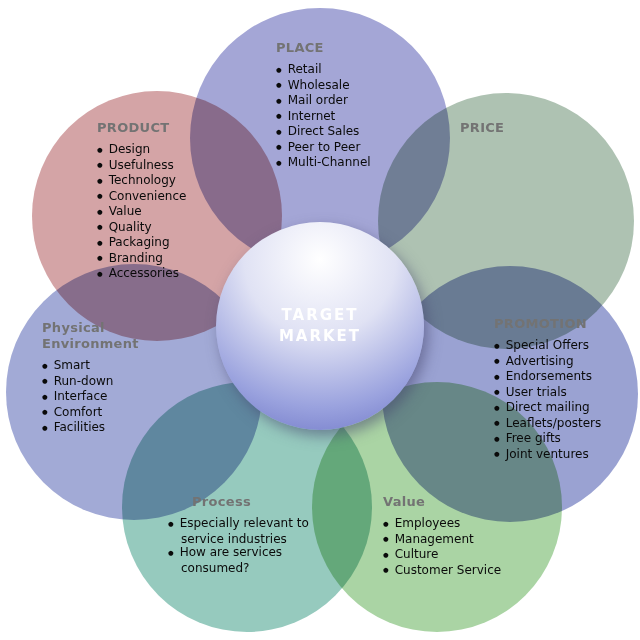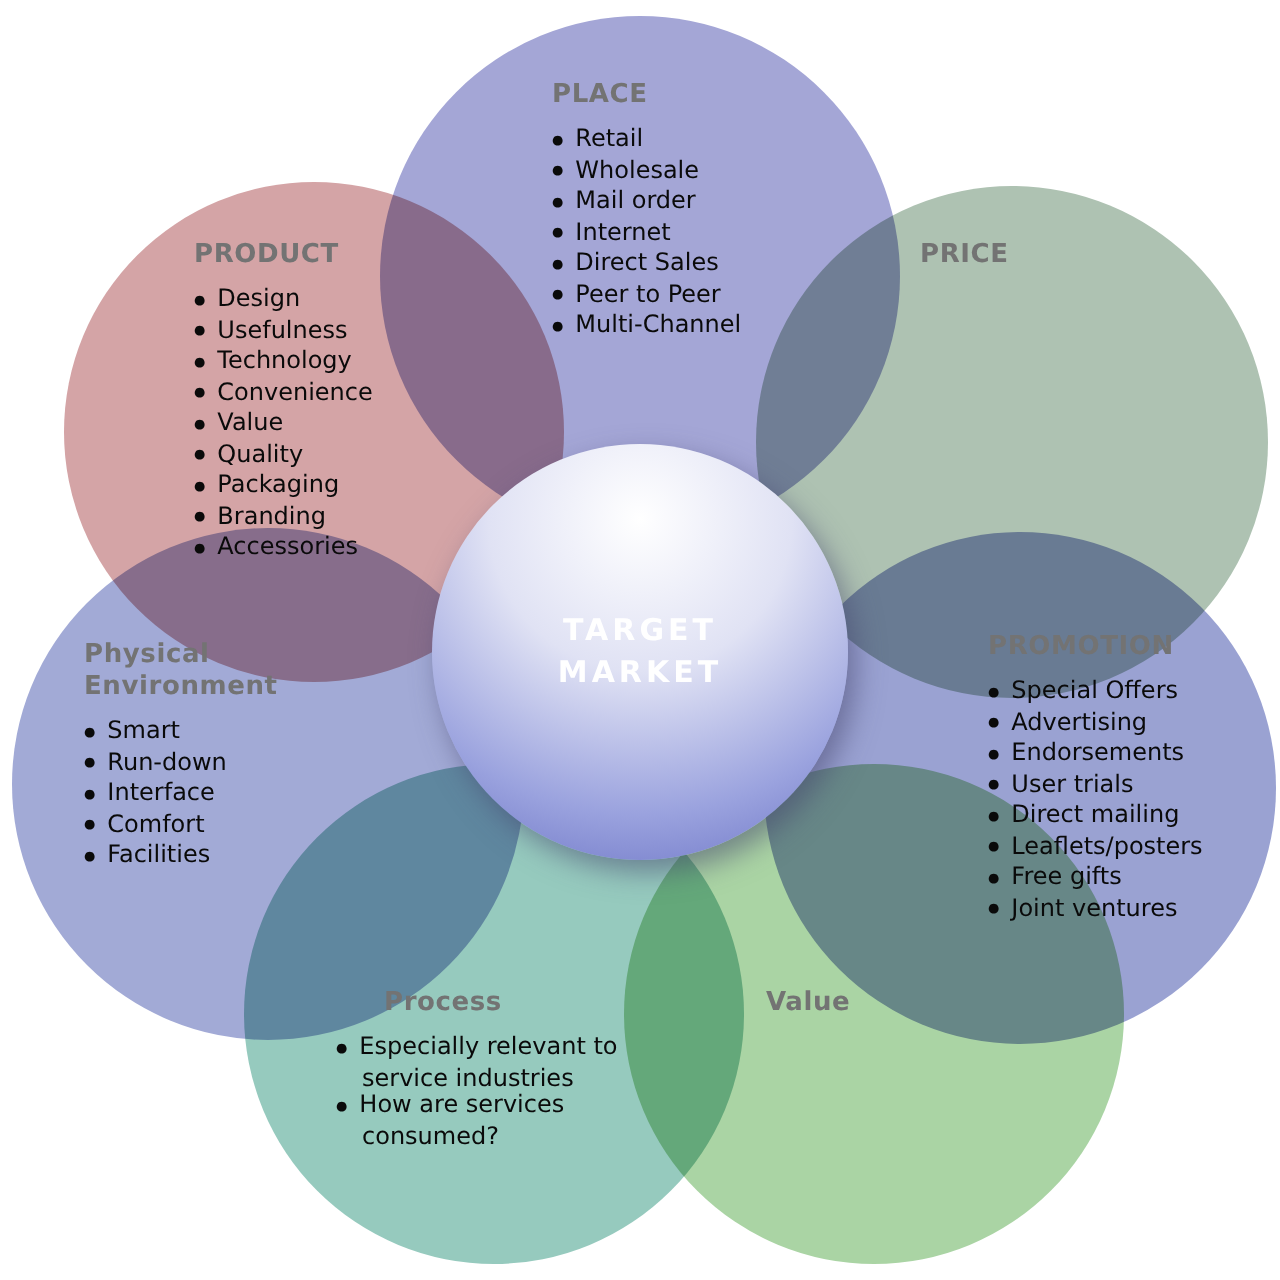--- a/index.html
+++ b/index.html
@@ -137,20 +137,26 @@
         <li>User trials</li>
         <li>Direct mailing</li>
         <li>Leaflets/posters</li>
         <li>Free gifts</li>
         <li>Joint ventures</li>
       </ul>
   </div>
 
   <div class="petal-text t-people">
     <div class="petal-title">Value</div>
+    <ul class="petal-items">
+        <li>Employees</li>
+        <li>Management</li>
+        <li>Culture</li>
+        <li>Customer Service</li>
+      </ul>
   </div>
 
   <div class="petal-text t-process">
     <div class="petal-title">Process</div>
     <ul class="petal-items">
         <li>Especially relevant to service industries</li>
         <li>How are services consumed?</li>
       </ul>
   </div>
 

